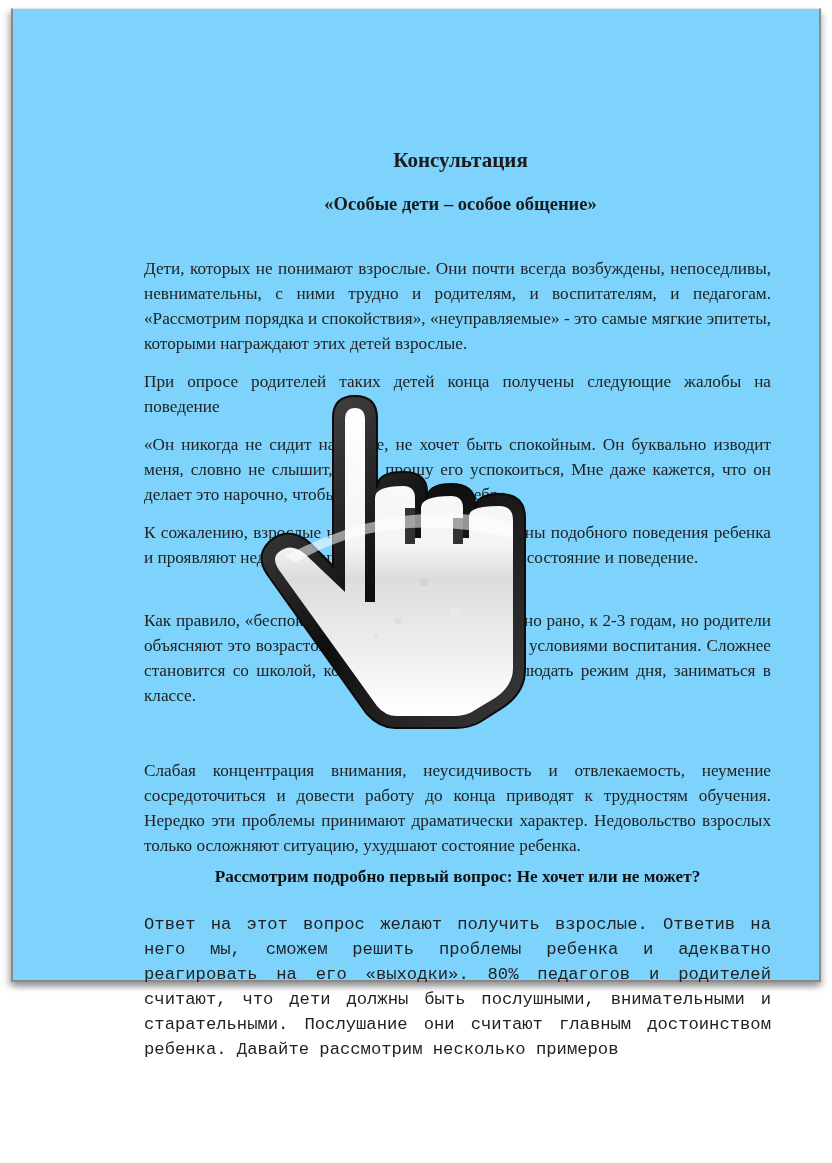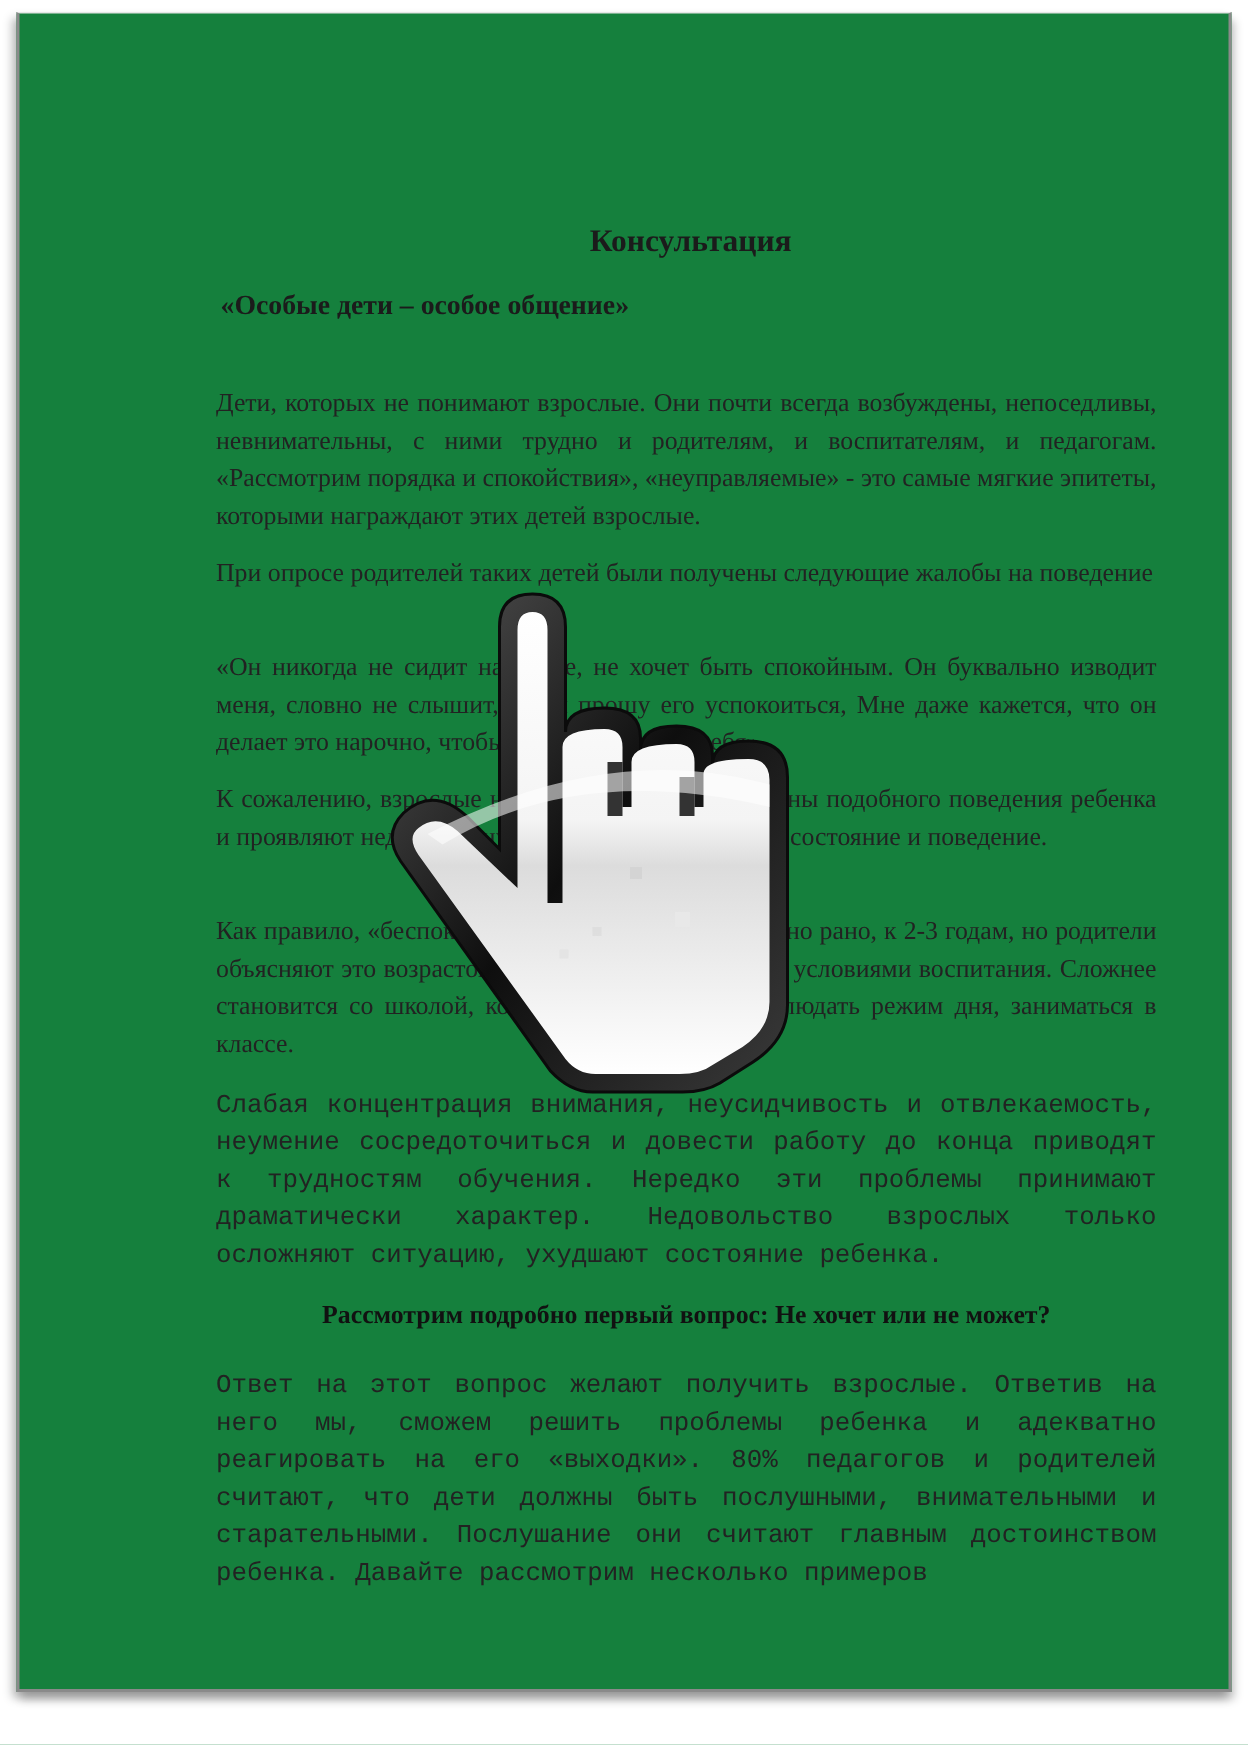--- a/index.html
+++ b/index.html
@@ -12,22 +12,22 @@
       height: 1163px;
       position: relative;
       overflow: hidden;
       font-family: "Liberation Serif", "DejaVu Serif", serif;
     }
     .page {
       position: absolute;
       left: 11px;
       top: 8px;
       width: 810px;
-      height: 1120px;
-      background: #15803d;
+      height: 974px;
+      background: #7dd3fc;
       border-left: 2px solid #8a8a8a;
       border-right: 2px solid #8a8a8a;
       border-top: 1px solid #e6e6e6;
       border-bottom: 2px solid #8a8a8a;
       box-shadow: -3px 4px 6px rgba(0,0,0,0.25), 2px 5px 6px rgba(0,0,0,0.22);
       box-sizing: border-box;
     }
     .content {
       position: absolute;
       left: 131px;
@@ -45,20 +45,21 @@
       font-size: 21px;
       line-height: 26px;
       margin: 0;
       padding-left: 3px;
     }
     .subtitle {
       position: absolute;
       left: 0;
       width: 627px;
       top: 183px;
+      text-align: center;
       font-weight: bold;
       font-size: 18.5px;
       line-height: 24px;
       margin: 0;
       padding-left: 3px;
     }
     .para {
       position: absolute;
       left: 0;
       width: 627px;
@@ -89,25 +90,25 @@
   </style>
 </head>
 <body>
 
 <div class="page">
   <div class="content">
     <h1 class="title">Консультация</h1>
     <h2 class="subtitle">«Особые дети – особое общение»</h2>
 
     <p class="para" style="top:247px;">Дети, которых не понимают взрослые. Они почти всегда возбуждены, непоседливы, невнимательны, с ними трудно и родителям, и воспитателям, и педагогам. «Рассмотрим порядка и спокойствия», «неуправляемые» - это самые мягкие эпитеты, которыми награждают этих детей взрослые.</p>
-    <p class="para" style="top:360px;">При опросе родителей таких детей были получены следующие жалобы на поведение</p>
+    <p class="para" style="top:360px;">При опросе родителей таких детей конца получены следующие жалобы на поведение</p>
     <p class="para" style="top:423px;">«Он никогда не сидит на месте, не хочет быть спокойным. Он буквально изводит меня, словно не слышит, что я прошу его успокоиться, Мне даже кажется, что он делает это нарочно, чтобы вывести меня из себя».</p>
     <p class="para" style="top:511px;">К сожалению, взрослые не всегда понимают причины подобного поведения ребенка и проявляют недостаточную ответственность за его состояние и поведение.</p>
     <p class="para" style="top:599px;">Как правило, «беспокойство» проявляется достаточно рано, к 2-3 годам, но родители объясняют это возрастом, особенностью характера, условиями воспитания. Сложнее становится со школой, когда ребенок должен соблюдать режим дня, заниматься в классе.</p>
-    <p class="para" style="top:716px;font-family:Liberation Mono, monospace;">Слабая концентрация внимания, неусидчивость и отвлекаемость, неумение сосредоточиться и довести работу до конца приводят к трудностям обучения. Нередко эти проблемы принимают драматически характер. Недовольство взрослых только осложняют ситуацию, ухудшают состояние ребенка.</p>
+    <p class="para" style="top:749px;">Слабая концентрация внимания, неусидчивость и отвлекаемость, неумение сосредоточиться и довести работу до конца приводят к трудностям обучения. Нередко эти проблемы принимают драматически характер. Недовольство взрослых только осложняют ситуацию, ухудшают состояние ребенка.</p>
 
     <h3 class="heading" style="top:855px;text-align:center;">Рассмотрим подробно первый вопрос: Не хочет или не может?</h3>
 
     <p class="para" style="top:903px;font-family:Liberation Mono, monospace;">Ответ на этот вопрос желают получить взрослые. Ответив на него мы, сможем решить проблемы ребенка и адекватно реагировать на его «выходки». 80% педагогов и родителей считают, что дети должны быть послушными, внимательными и старательными. Послушание они считают главным достоинством ребенка. Давайте рассмотрим несколько примеров</p>
   </div>
 </div>
 
 <div class="cursor">
   <svg width="290" height="345" viewBox="0 0 290 345" xmlns="http://www.w3.org/2000/svg">
     <defs>

